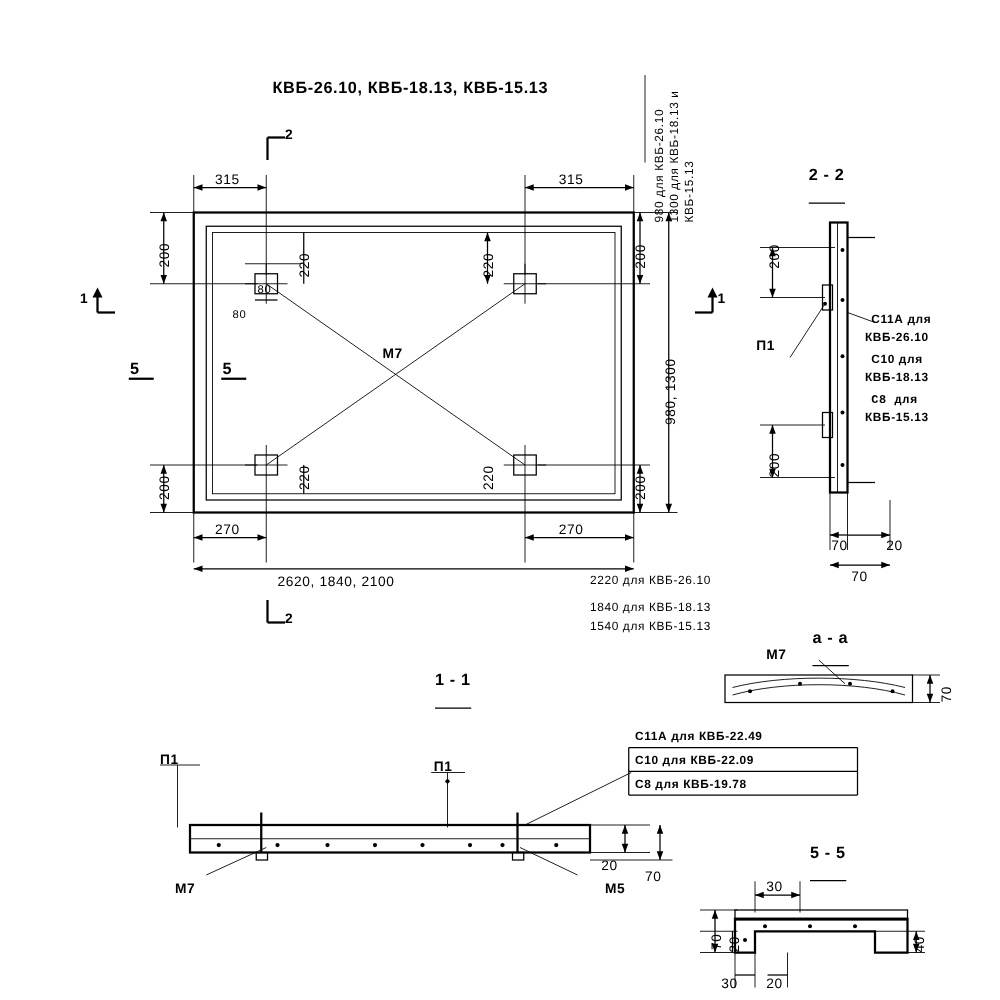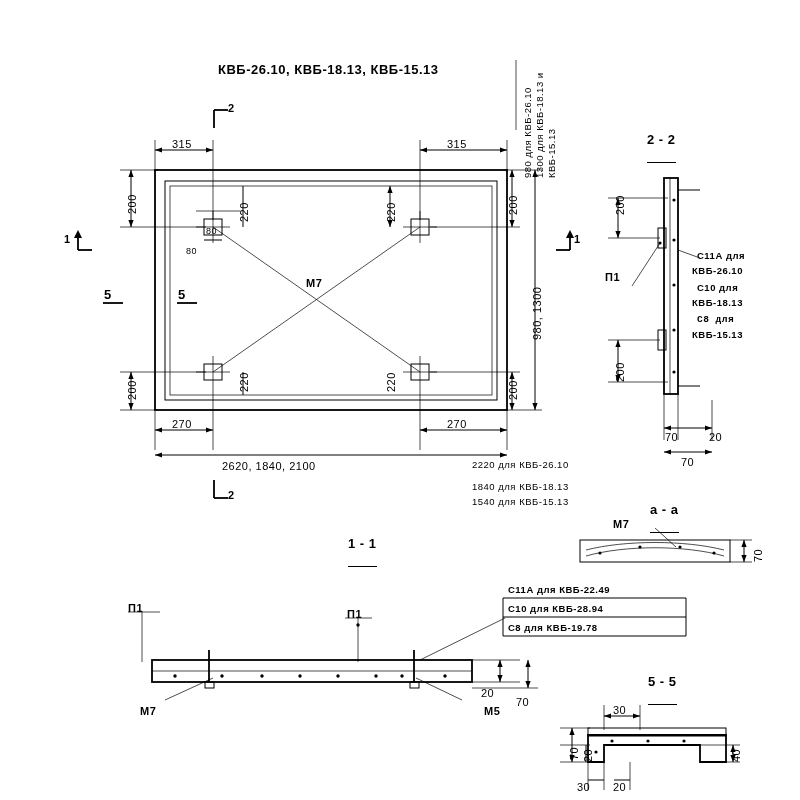--- a/index.html
+++ b/index.html
@@ -349,21 +349,21 @@
   <div class="lbl" style="left:681px; top:456px;">70</div>
 
   <div class="lbl b lg ul" style="left:300px; top:536px;margin-left:48px;">1 - 1</div>
   <div class="lbl b" style="left:128px; top:602px;">П1</div>
   <div class="lbl b" style="left:347px; top:608px;">П1</div>
   <div class="lbl b" style="left:140px; top:705px;">М7</div>
   <div class="lbl b" style="left:484px; top:705px;">М5</div>
   <div class="lbl" style="left:481px; top:687px;">20</div>
   <div class="lbl" style="left:516px; top:696px;">70</div>
   <div class="lbl sm b" style="left:508px; top:584px;">С11А  для  КВБ-22.49</div>
-  <div class="lbl sm b" style="left:508px; top:603px;">С10  для  КВБ-28.94</div>
+  <div class="lbl sm b" style="left:508px; top:603px;">С10  для  КВБ-22.09</div>
   <div class="lbl sm b" style="left:508px; top:622px;">С8  для  КВБ-19.78</div>
 
   <div class="lbl b lg ul" style="left:650px; top:502px;">а - а</div>
   <div class="lbl b" style="left:613px; top:518px;">М7</div>
   <div class="lbl vert" style="left:752px; top:562px;">70</div>
 
   <div class="lbl b lg ul" style="left:648px; top:674px;">5 - 5</div>
   <div class="lbl" style="left:613px; top:704px;">30</div>
   <div class="lbl vert" style="left:568px; top:760px;">70</div>
   <div class="lbl vert" style="left:582px; top:762px;">20</div>

